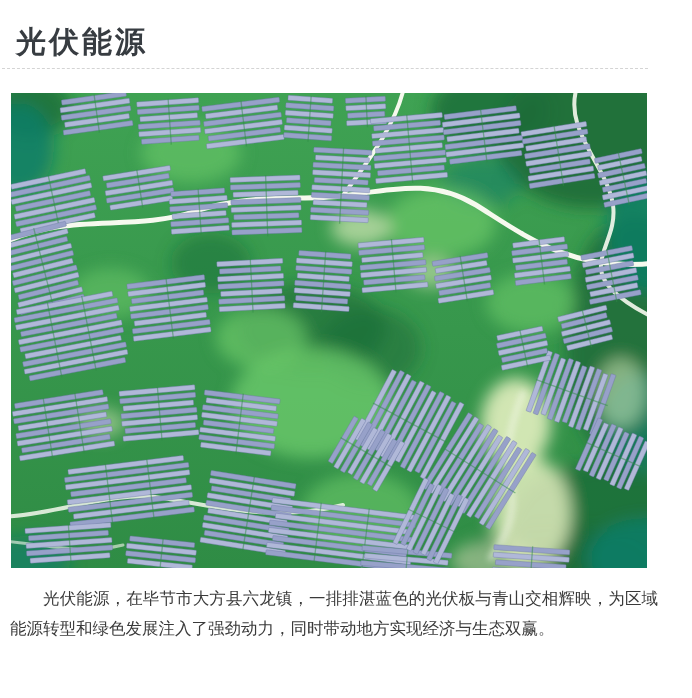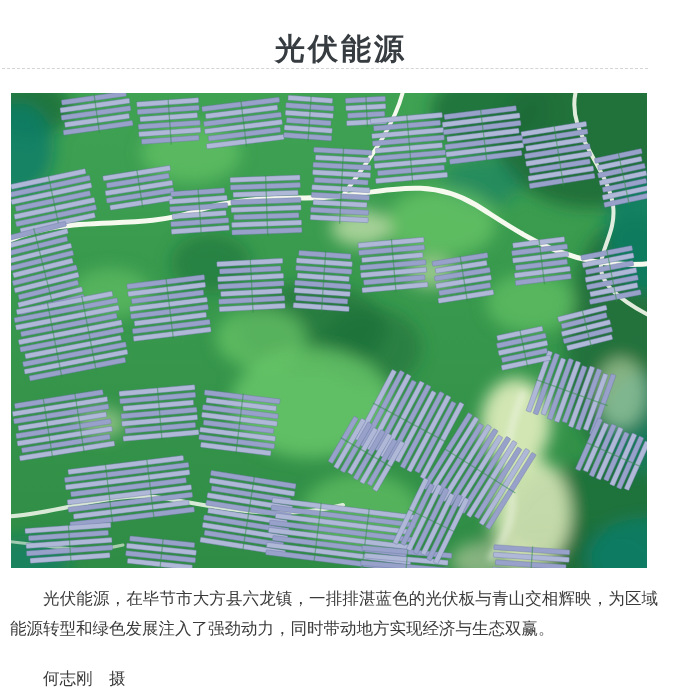--- a/index.html
+++ b/index.html
@@ -4,22 +4,22 @@
 <style>
   html,body{margin:0;padding:0;}
   body{
     width:692px;height:698px;background:#ffffff;overflow:hidden;
     font-family:"Liberation Sans","DejaVu Sans",sans-serif;
     color:#3c3c3c;
   }
   .page{position:relative;width:692px;height:698px;background:#fff;}
   .article-title{
     position:absolute;top:20px;left:11px;width:636px;
-    text-align:center;font-size:30px;font-weight:bold;letter-spacing:3px;
-    color:#373c41;margin:12px;line-height:34px;
+    text-align:left;font-size:30px;font-weight:bold;letter-spacing:3px;
+    color:#373c41;margin:5px;line-height:34px;
   }
   .divider{
     position:absolute;top:68px;left:2px;width:646px;height:0;
     border-top:1px dashed #d4d4d4;
   }
   .photo-wrap{
     position:absolute;top:93px;left:11px;width:636px;height:475px;
     overflow:hidden;background:#379a4b;
   }
   .photo-wrap svg{display:block;}
@@ -518,15 +518,14 @@
             <rect x="-35.34" y="1.25" width="70.68" height="5" rx="0.8" fill="#97a1c9" stroke="#6e79a8" stroke-width="0.4"></rect>
             <rect x="-38" y="8.75" width="76" height="5" rx="0.8" fill="#b0b8d8" stroke="#6e79a8" stroke-width="0.4"></rect>
             <rect x="0" y="-14.75" width="1.3" height="31" fill="#2f8c45" opacity="0.5"></rect>
           </g>
         </g>
     </svg>
   </div>
 
   <p class="caption">光伏能源，在毕节市大方县六龙镇，一排排湛蓝色的光伏板与青山交相辉映，为区域能源转型和绿色发展注入了强劲动力，同时带动地方实现经济与生态双赢。</p>
 
-  <p class="credit">何志刚　摄</p>
 
 </div>
 
 </body></html>

